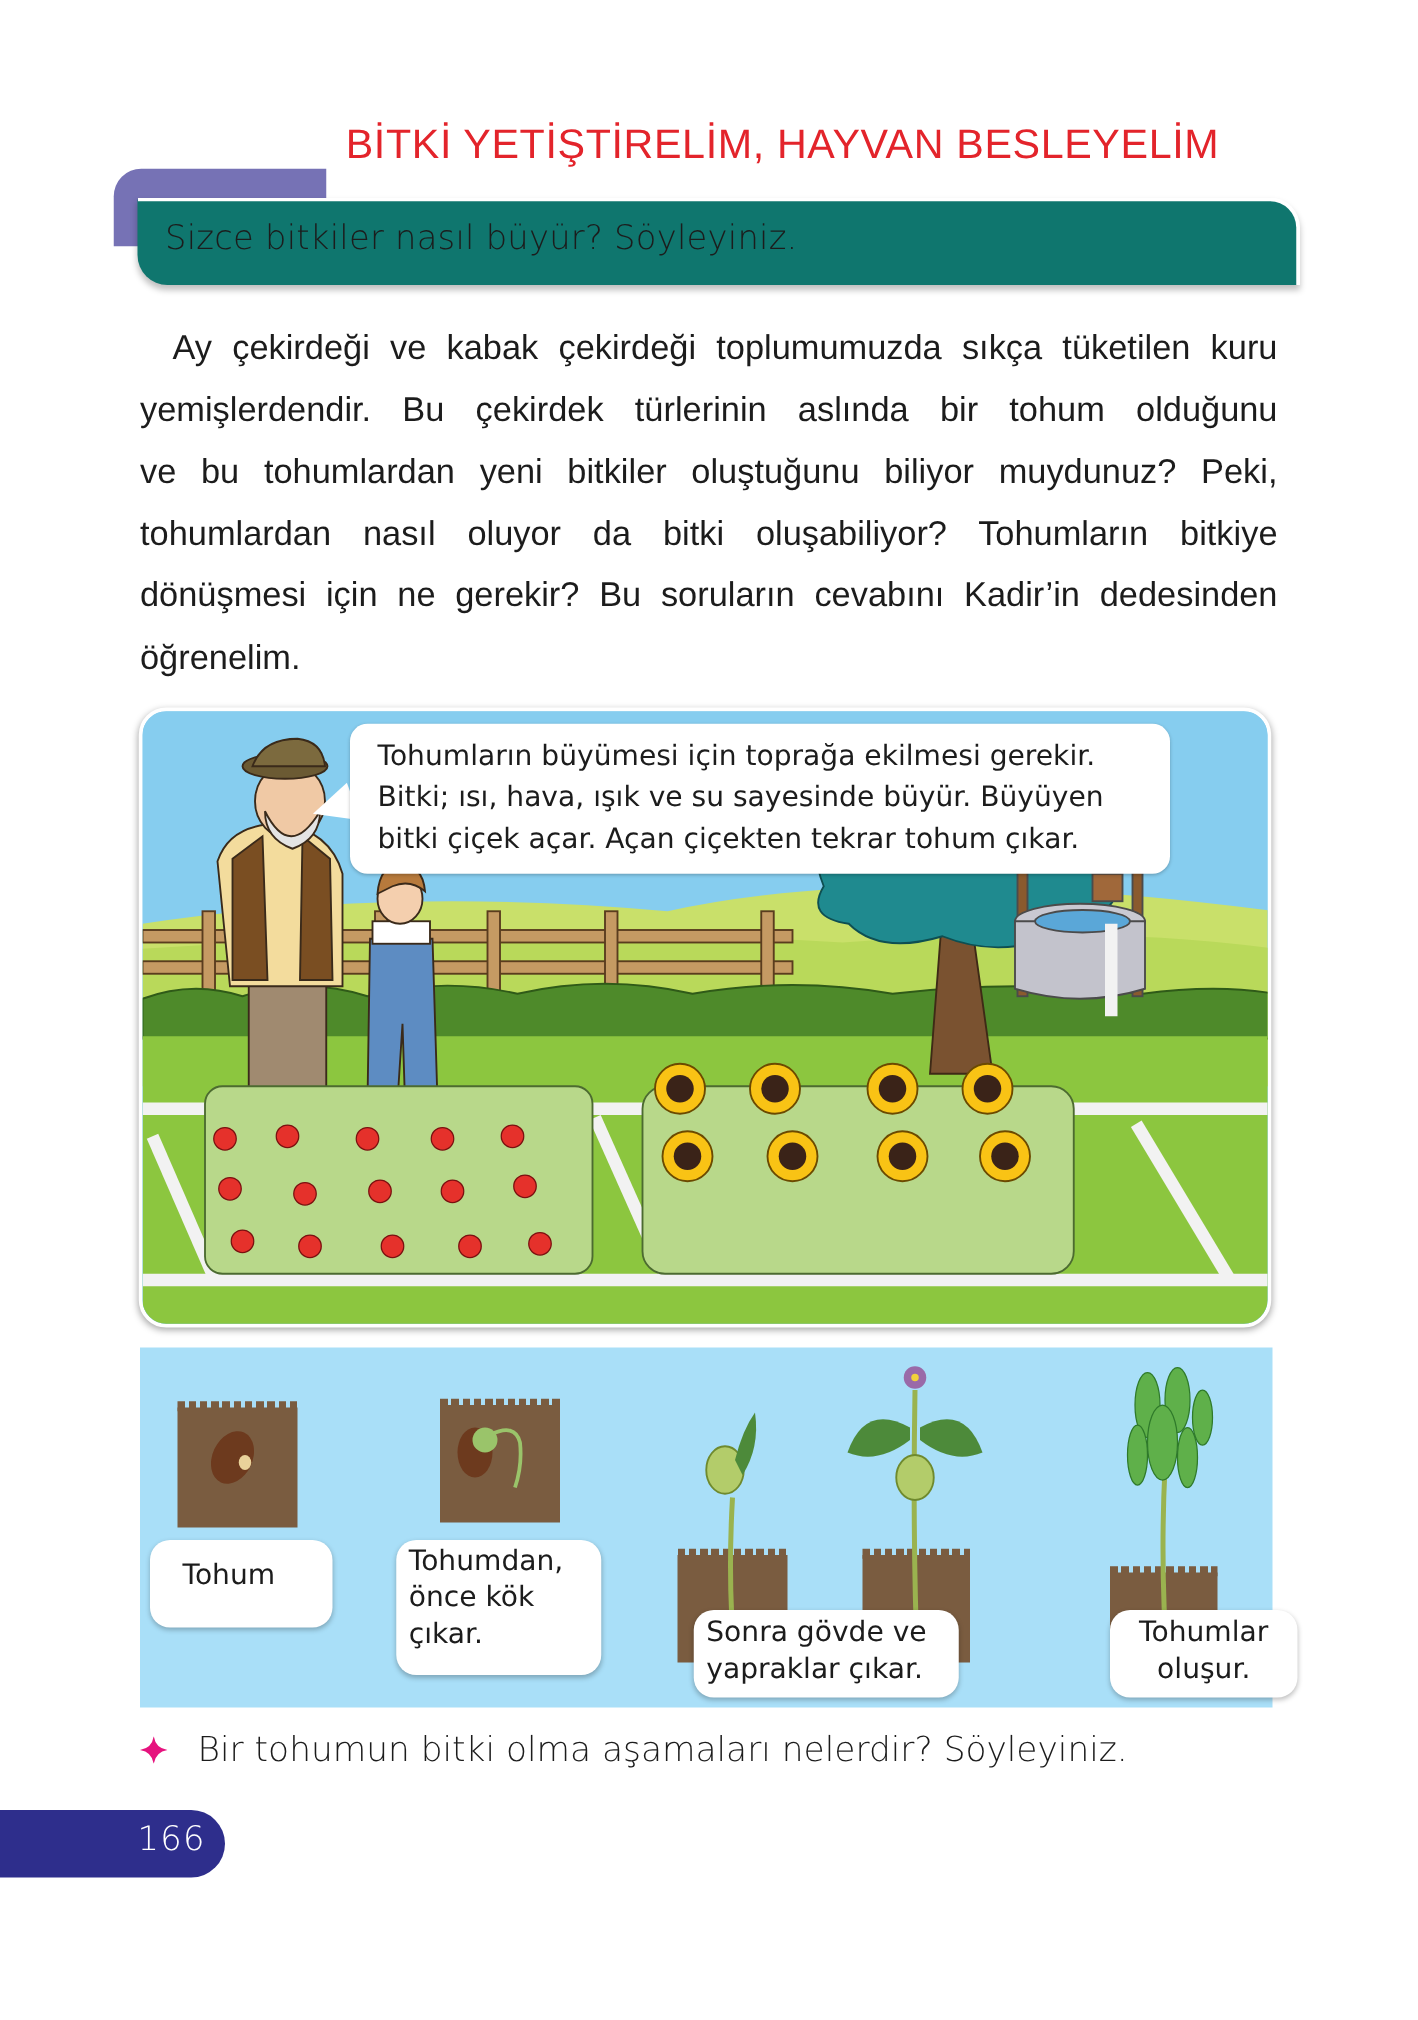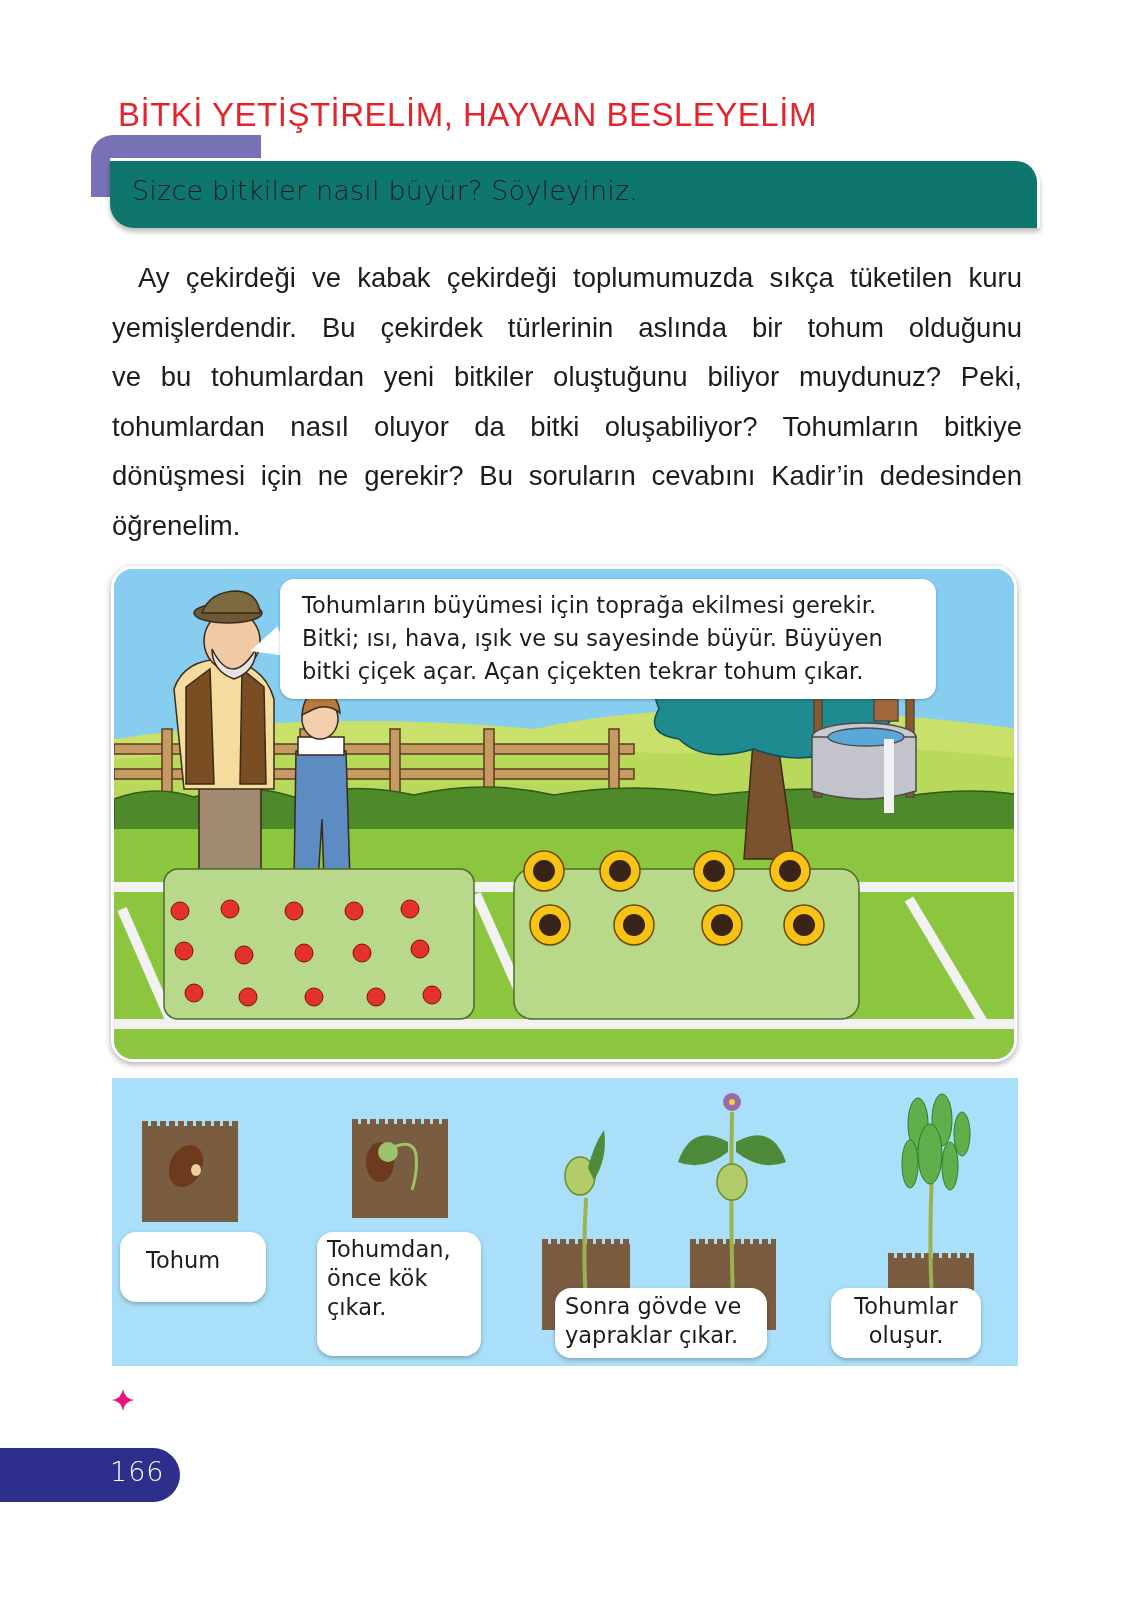--- a/index.html
+++ b/index.html
@@ -1,20 +1,20 @@
 <!DOCTYPE html>
 <html><head>
 <meta charset="utf-8">
 <style>
   * { box-sizing: border-box; margin: 0; padding: 0; }
   html, body { width: 1134px; height: 1616px; background: #ffffff; overflow: hidden; }
   body { position: relative; font-family: "DejaVu Sans", sans-serif; color: #1a1a1a; }
 
   .title {
-    position: absolute; left: 0; top: 96px; width: 1134px; text-align: left;
+    position: absolute; left: 0; top: 96px; width: 1134px; text-align: center;
     padding-left: 0px;
     font-family: "Liberation Sans", sans-serif; font-size: 33px; letter-spacing: 0.5px;
     color: #e3242b; font-weight: normal;
   }
   .title span { display: inline-block; margin-left: 118px; }
 
   .q-tab {
     position: absolute; left: 91px; top: 135px; width: 170px; height: 62px;
     background: #7672b5; border-radius: 22px 0 0 0;
   }
@@ -266,36 +266,37 @@
       <ellipse cx="38" cy="80" rx="8" ry="24"></ellipse>
         <ellipse cx="78" cy="82" rx="8" ry="24"></ellipse>
       <ellipse cx="58" cy="70" rx="12" ry="30"></ellipse>
         <ellipse cx="90" cy="50" rx="8" ry="22"></ellipse>
     </g>
   </svg>
 
   <div class="label-card" style="left:8px; top:154px; width:146px; height:70px; padding:14px 0 0 26px;">
     <div>Tohum</div>
   </div>
-  <div class="label-card" style="left:205px; top:154px; width:164px; height:124px; padding:3px 0 0 10px;">
+  <div class="label-card" style="left:205px; top:154px; width:164px; height:108px; padding:3px 0 0 10px;">
     <div>Tohumdan,</div>
     <div>önce kök</div>
     <div>çıkar.</div>
   </div>
   <div class="label-card" style="left:443px; top:210px; width:212px; height:70px; padding:4px 0 0 10px;">
     <div>Sonra gövde ve</div>
     <div>yapraklar çıkar.</div>
   </div>
-  <div class="label-card" style="left:719px; top:210px; width:150px; height:70px; padding:4px 0 0 0; text-align:center;">
+  <div class="label-card" style="left:776px; top:210px; width:150px; height:70px; padding:4px 0 0 0; text-align:center;">
     <div>Tohumlar</div>
     <div>oluşur.</div>
   </div>
 </div>
 
 <div class="bullet-row">
   <svg class="bullet-icon" viewBox="0 0 22 22">
     <path d="M11 0 Q12.5 9.5 22 11 Q12.5 12.5 11 22 Q9.5 12.5 0 11 Q9.5 9.5 11 0 Z" fill="#e6137e"></path>
   </svg>
+  <span class="bullet-text">Bir tohumun bitki olma aşamaları nelerdir? Söyleyiniz.</span>
 </div>
 
 <div class="page-badge">
   <span class="page-num">166</span>
 </div>
 
 </body></html>

